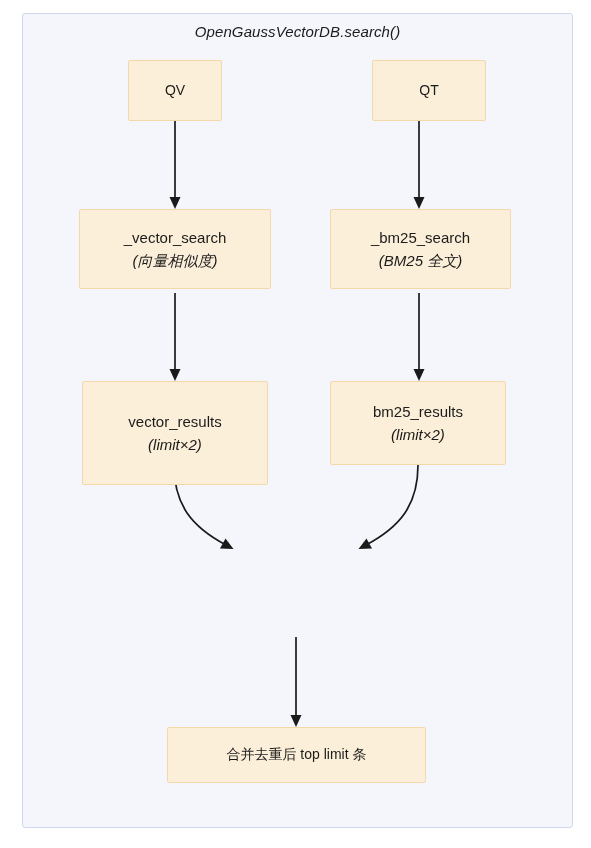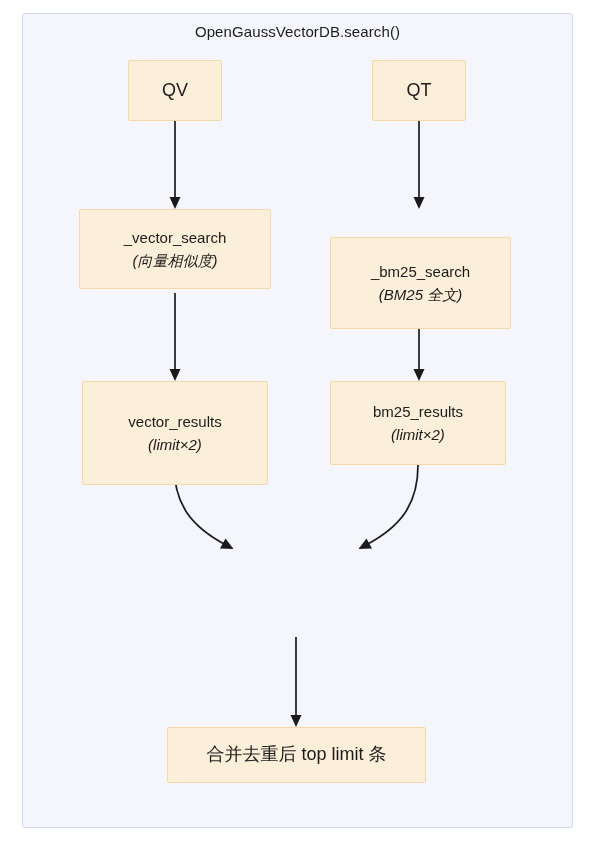--- a/index.html
+++ b/index.html
@@ -33,46 +33,47 @@
   }
   .subgraph-title {
     position: absolute;
     left: 0;
     top: 9px;
     width: 100%;
     text-align: center;
     font-size: 15px;
     color: #1b1b1b;
     letter-spacing: 0.1px;
+    font-style: italic;
   }
   
   .node {
     position: absolute;
     box-sizing: border-box;
     background: #fcefd9;
     border: 1px solid #f3d9a9;
     border-radius: 2px;
     display: flex;
     flex-direction: column;
     align-items: center;
     justify-content: center;
     color: #1b1b1b;
     font-size: 15px;
     line-height: 1.55;
     text-align: center;
   }
   .node .line1 { display: block; }
   .node .line2 { display: block; font-style: italic; }
-  .node.one-line { font-size: 18px; }
+  .node.one-line { font-size: 14px; }
 
   
   #node-qv            { left: 128px; top: 60px;  width: 94px;  height: 61px; }
-  #node-qt            { left: 372px; top: 60px;  width: 94px;  height: 61px; }
+  #node-qt            { left: 372px; top: 60px;  width: 114px;  height: 61px; }
   #node-vector-search { left: 79px;  top: 209px; width: 192px; height: 80px; }
-  #node-bm25-search   { left: 330px; top: 209px; width: 181px; height: 92px; margin-top: 28px; }
+  #node-bm25-search   { left: 330px; top: 209px; width: 181px; height: 80px; }
   #node-vector-results{ left: 82px;  top: 381px; width: 186px; height: 104px; }
   #node-bm25-results  { left: 330px; top: 381px; width: 176px; height: 84px; }
   #node-rrf-rerank    { left: 215px; top: 553px; width: 162px; height: 84px; }
   #node-final         { left: 167px; top: 727px; width: 259px; height: 56px; }
 
   
   #edges {
     position: absolute;
     left: 0;
     top: 0;

